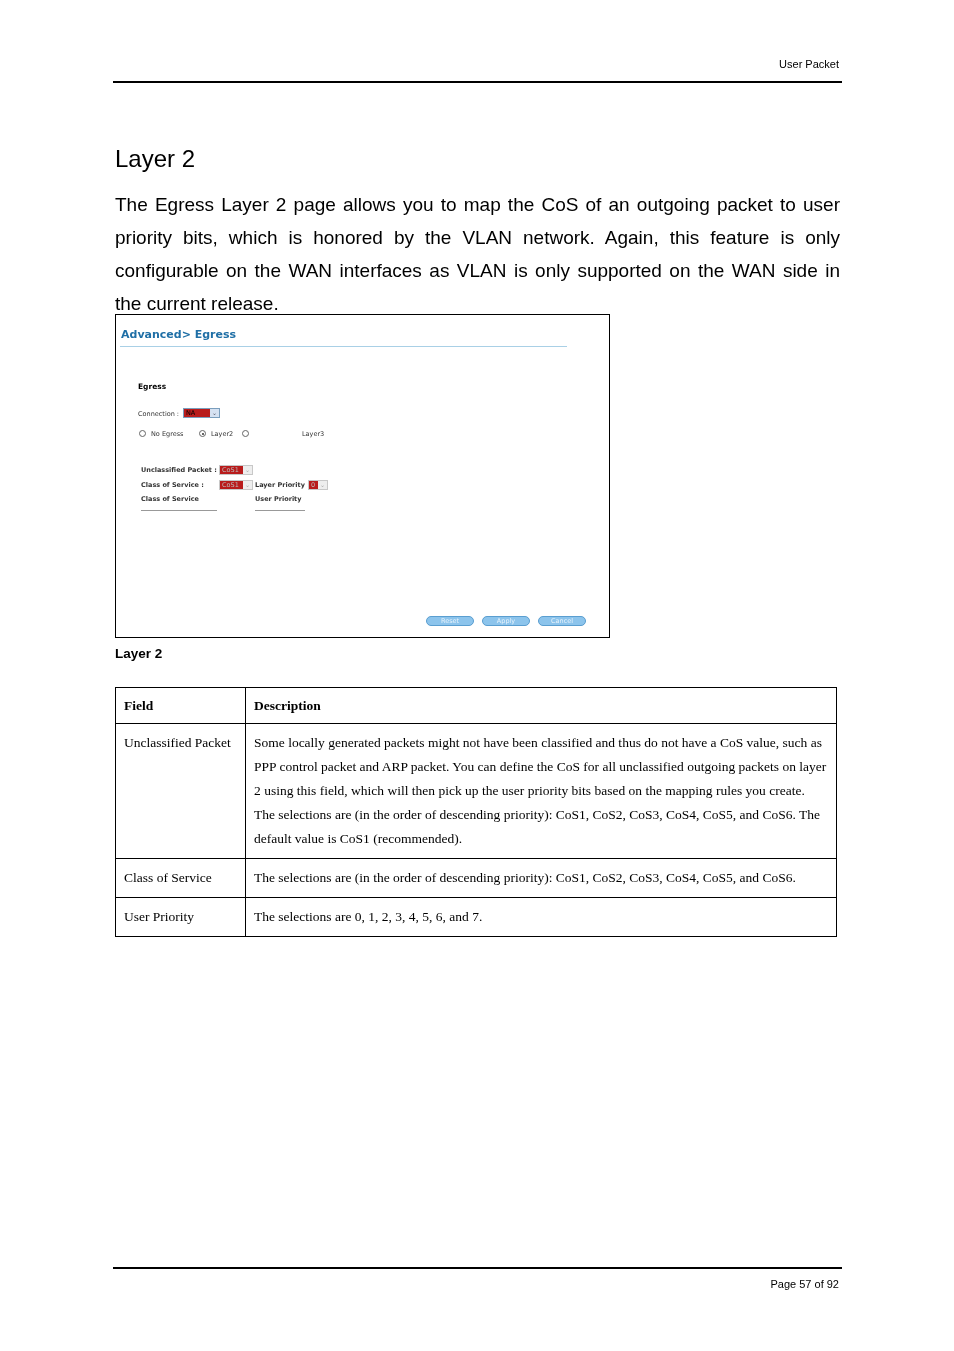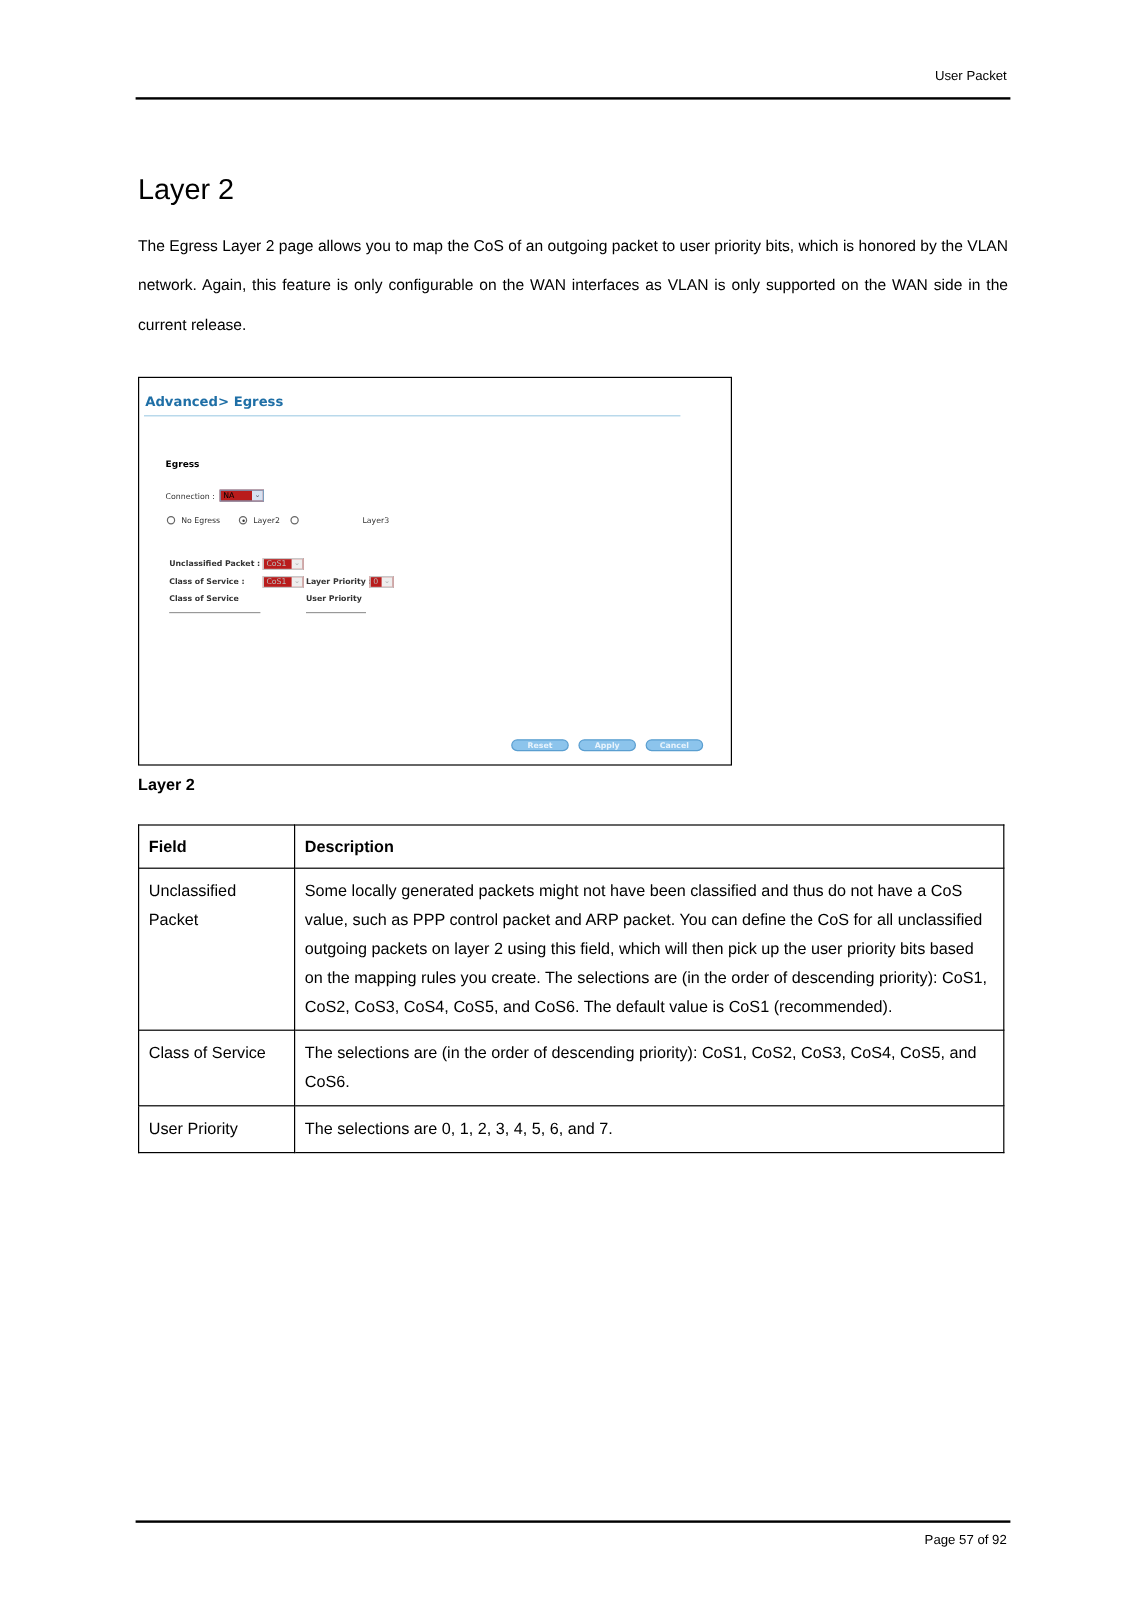--- a/index.html
+++ b/index.html
@@ -2,37 +2,37 @@
 <html><head>
 <meta charset="utf-8">
 <style>
   body { margin:0; background:#fff; }
   .page { position:relative; width:954px; height:1351px; background:#fff; font-family:"Liberation Sans", sans-serif; color:#000; }
   .hdr-text { position:absolute; right:115px; top:58px; font-size:11px; }
   .hdr-rule { position:absolute; left:113px; width:729px; top:81px; height:2px; background:#000; }
   .ftr-rule { position:absolute; left:113px; width:729px; top:1267px; height:2px; background:#000; }
   .ftr-text { position:absolute; right:115px; top:1278px; font-size:11px; }
   h1 { position:absolute; left:115px; top:145px; margin:0; font-weight:normal; font-size:24px; }
-  .intro { position:absolute; left:115px; top:188px; width:725px; font-size:13px; line-height:33px; margin:0; text-align:justify; }
+  .intro { position:absolute; left:115px; top:188px; width:725px; font-size:19px; line-height:33px; margin:0; text-align:justify; }
   .shot { position:absolute; left:115px; top:314px; width:477px; height:322px; border:1px solid #000; font-family:"DejaVu Sans", sans-serif;padding-left:16px; }
   .shot .crumb { position:absolute; left:5px; top:13px; color:#1f6fa6; font-weight:bold; font-size:11px; }
   .shot .crumb-rule { position:absolute; left:4px; top:31px; width:447px; height:1px; background:#a9d0e6; }
   .shot .sec { position:absolute; left:22px; top:67px; font-size:7.5px; font-weight:bold; }
   .shot .lbl { position:absolute; font-size:6.5px; color:#333; }
   .shot .blbl { position:absolute; font-size:6.5px; font-weight:bold; color:#333; }
   .shot .sel { position:absolute; height:10px; border:1px solid #7a9ebd; font-size:6.5px; background:#b91c1c; box-sizing:border-box; padding-left:2px; line-height:8px; }
   .shot .sel.dis { border-color:#c8c8c8; color:#bbb; }
   .shot .sel .arr { position:absolute; right:0; top:0; width:9px; height:8px; background:#d6e2f2; font-size:6px; text-align:center; color:#556; }
   .shot .sel.dis .arr { background:#eee; color:#aaa; }
   .radio { position:absolute; width:7px; height:7px; border:1px solid #666; border-radius:50%; box-sizing:border-box; }
   .radio.on::after { content:""; position:absolute; left:1.5px; top:1.5px; width:2px; height:2px; background:#333; border-radius:50%; }
   .uline { position:absolute; height:1px; background:#999; }
-  .btn { position:absolute; top:301px; width:48px; height:10px; border-radius:6px; background:#8cc4ec; border:1px solid #5a9ed0; box-sizing:border-box; color:#e7f3fc; font-size:6.5px; text-align:center; line-height:8px;font-weight:bold; }
+  .btn { position:absolute; top:301px; width:48px; height:10px; border-radius:6px; background:#8cc4ec; border:1px solid #5a9ed0; box-sizing:border-box; color:#e7f3fc; font-size:6.5px; text-align:center; line-height:8px; }
   .caption { position:absolute; left:115px; top:646px; font-weight:bold; font-size:13.5px; }
-  table { position:absolute; left:115px; top:687px; width:722px; border-collapse:collapse; font-size:13.5px; }
+  table { position:absolute; left:115px; top:687px; width:722px; border-collapse:collapse; font-size:13.5px;font-family:Liberation Serif, serif; }
   td, th { border:1px solid #000; vertical-align:top; padding:7px 8px; line-height:24px; text-align:left; }
   th { font-weight:bold; padding-top:6px; padding-bottom:5px; }
   td.f { width:113px; }
 </style>
 </head>
 <body>
 
 <div class="page">
   <div class="hdr-text">User Packet</div>
   <div class="hdr-rule"></div>

